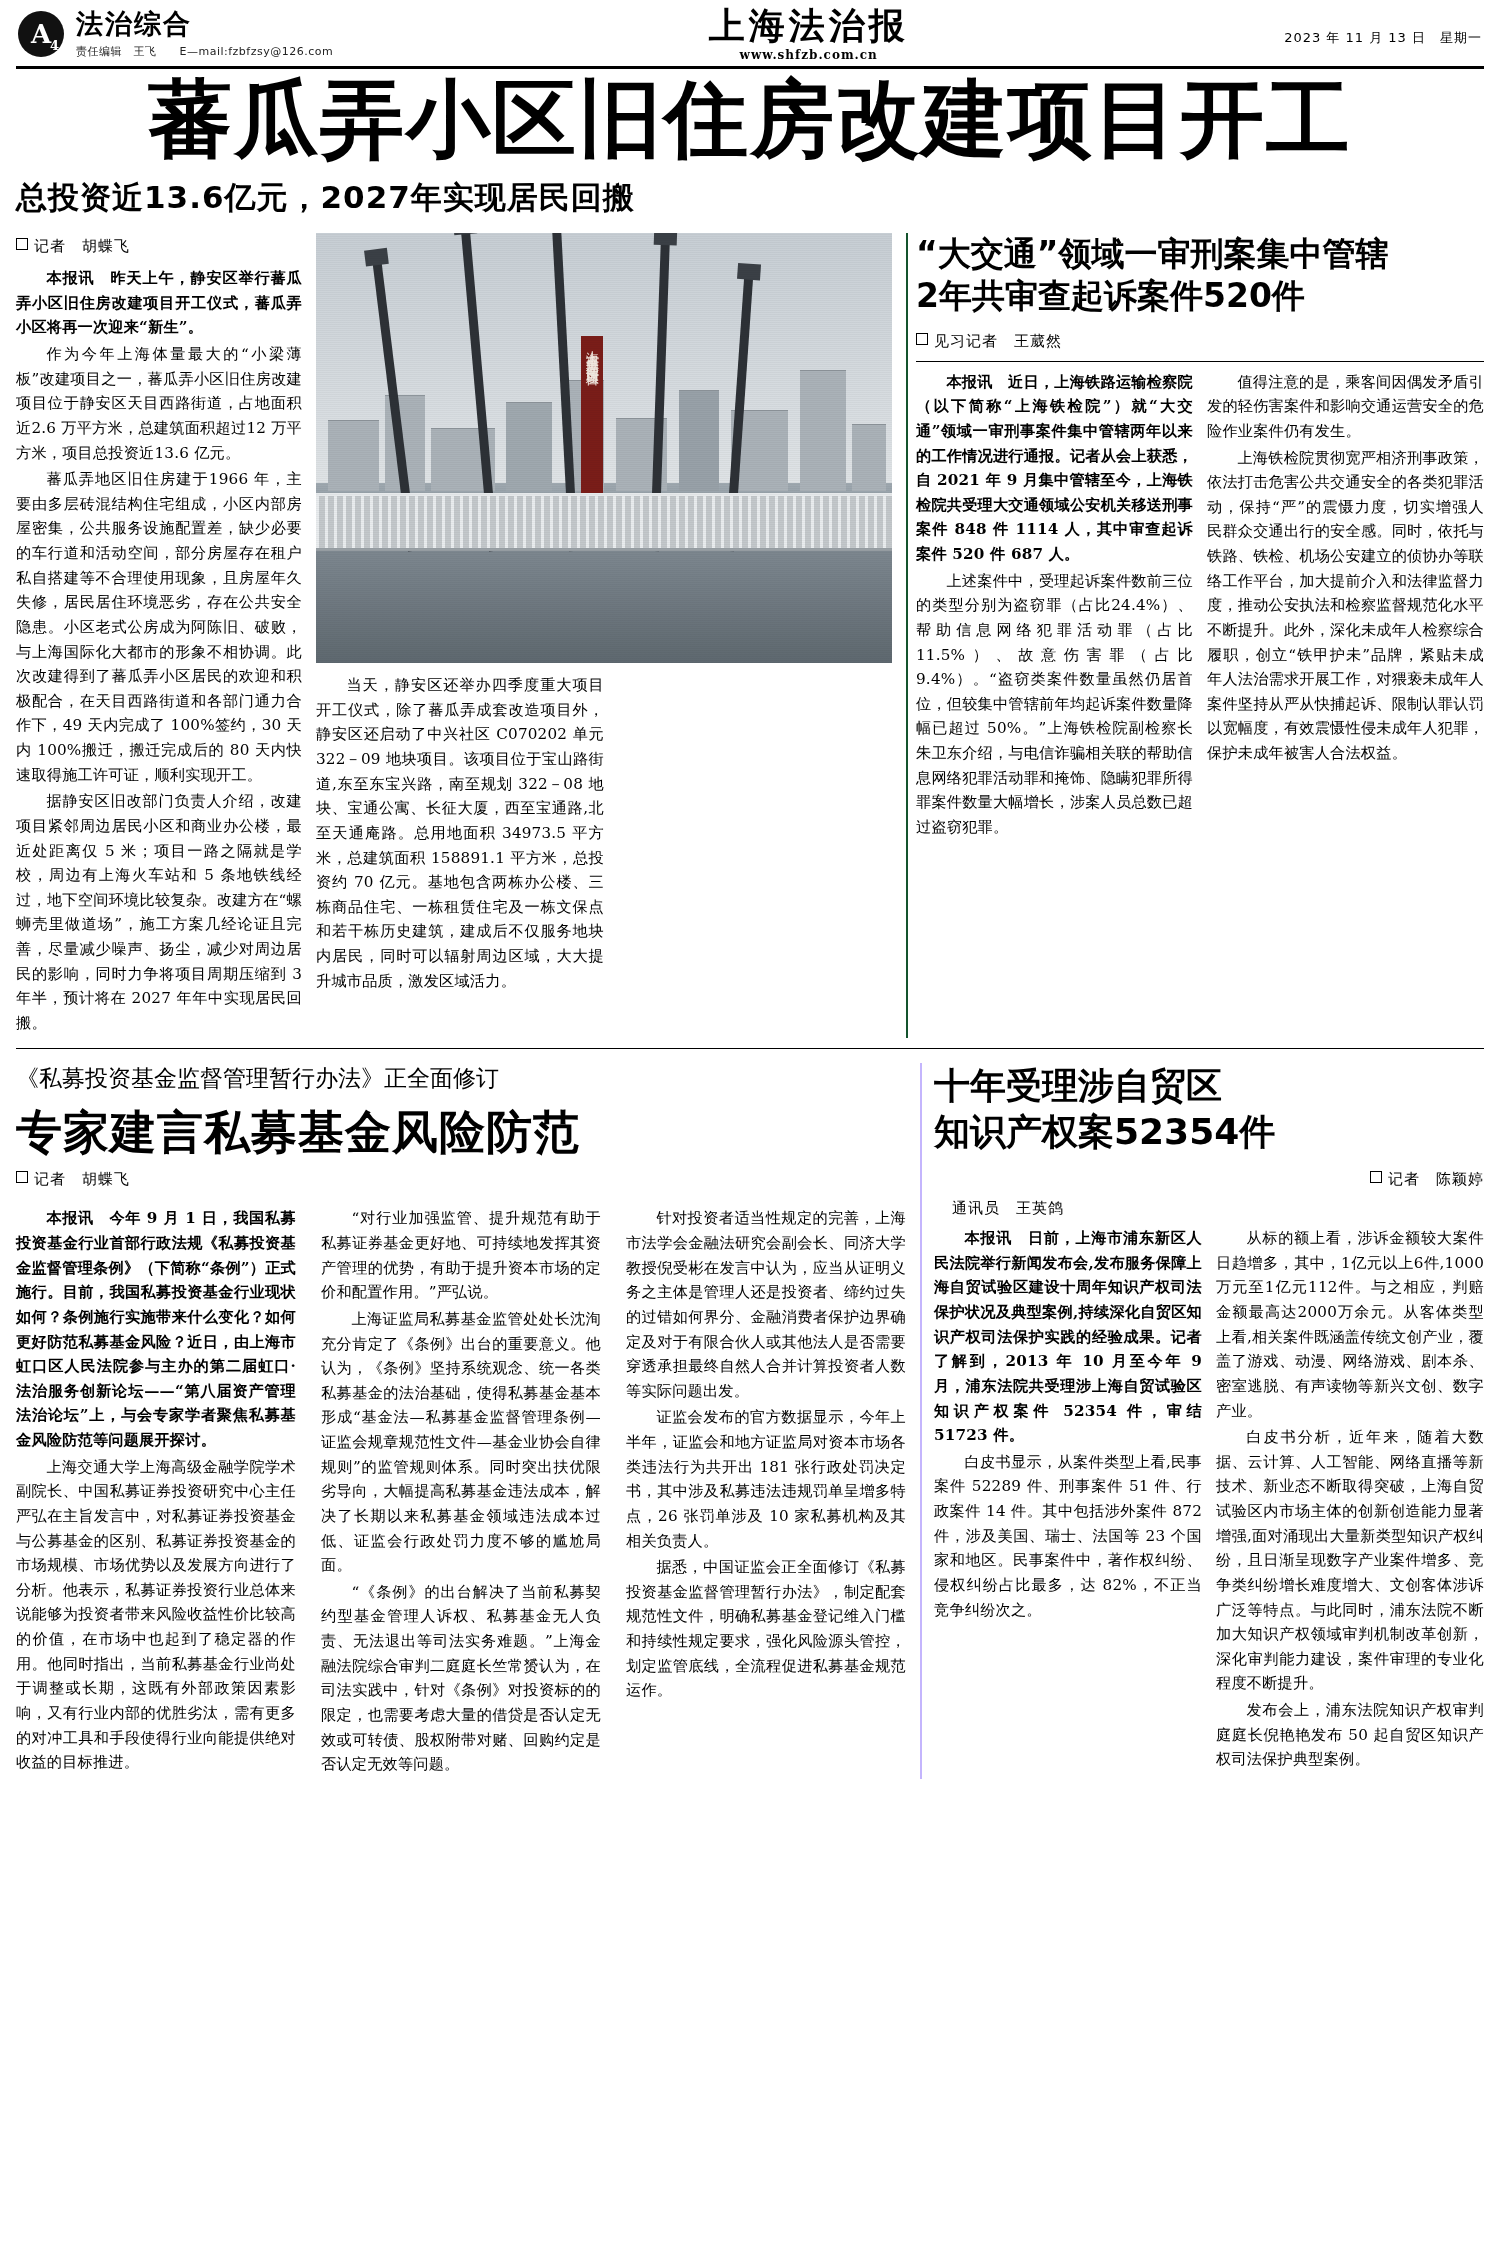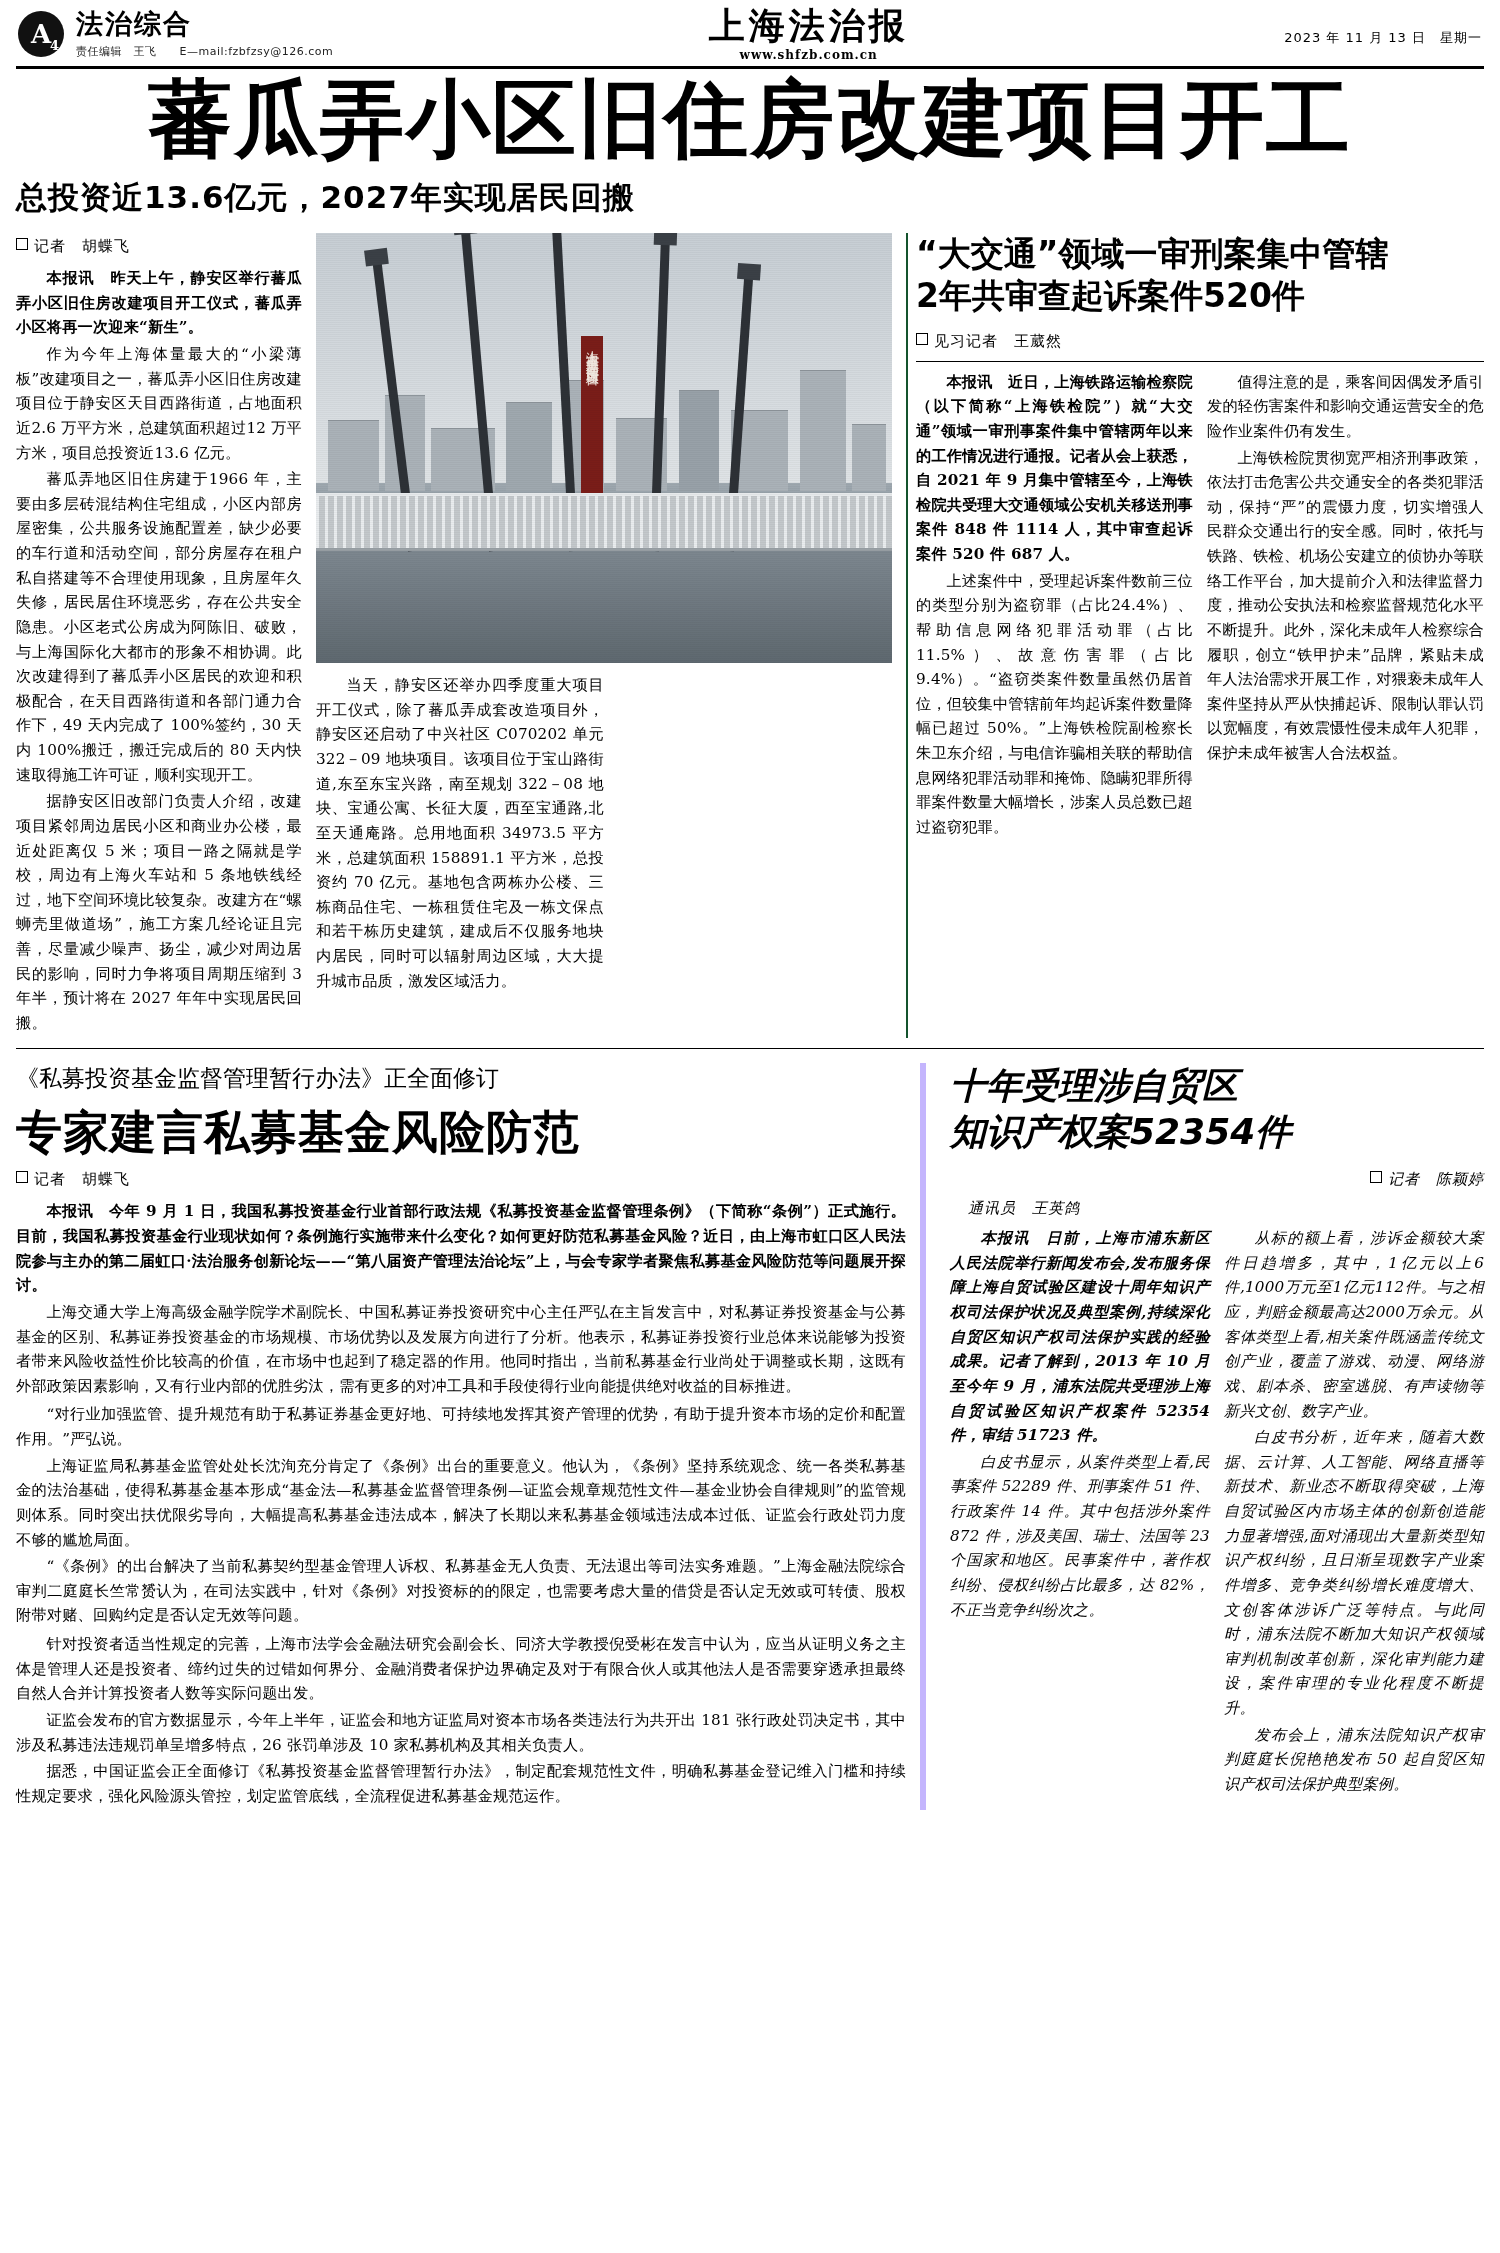--- a/index.html
+++ b/index.html
@@ -220,21 +220,21 @@
   .right-cols > div { flex: 1 1 0; }
 
   
   .bottom-section {
     display: flex;
     padding: 0 16px;
     box-sizing: border-box;
     margin-top: 14px;
   }
   .bl { width: 904px; flex: 0 0 904px; padding-right: 14px; box-sizing: border-box;}
-  .br { flex: 1 1 auto; padding-left: 24px; box-sizing: border-box; border-left: 6px solid #c4b5fd; font-style: italic;}
+  .br { flex: 1 1 auto; padding-left: 12px; box-sizing: border-box; border-left: 2px solid #c4b5fd;}
   .kicker {
     font-family: "DejaVu Serif", "Liberation Serif", serif;
     font-size: 23px;
     letter-spacing: 0px;
     margin-bottom: 12px;
   }
   .bh {
     font-family: "DejaVu Sans", "Liberation Sans", sans-serif;
     font-weight: bold;
     font-size: 46px;
@@ -243,23 +243,22 @@
   }
   .bh-small {
     font-family: "DejaVu Sans", "Liberation Sans", sans-serif;
     font-weight: bold;
     font-size: 36px;
     letter-spacing: 0px;
     line-height: 1.3;
   }
   .four-cols {
     display: flex;
-    gap: 2px;
-    margin-top: 10px;
-    flex-direction: column;
+    gap: 25px;
+    margin-top: 17px;
   }
   .four-cols > div { flex: 1 1 0; }
   .hr-sep {
     border-top: 1px solid #000;
     margin: 10px 16px 0 16px;
   }
 </style>
 </head>
 <body>
 

